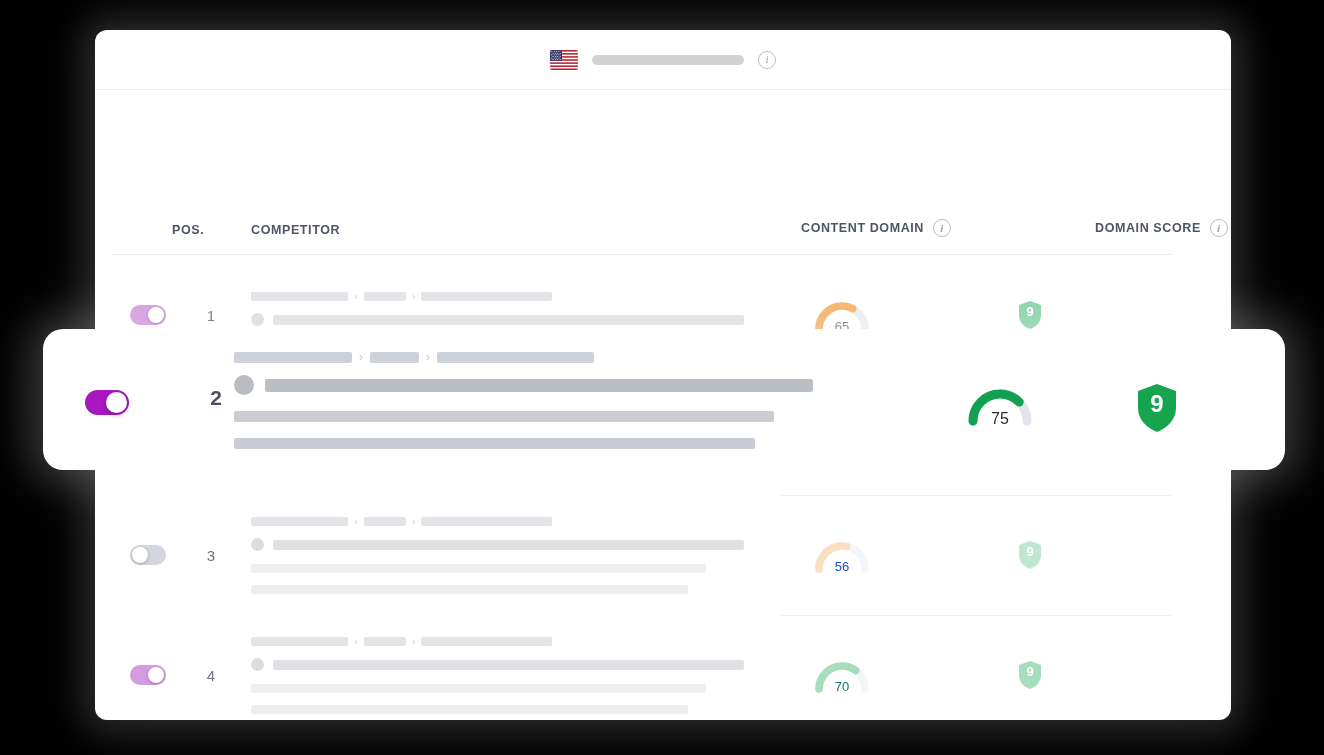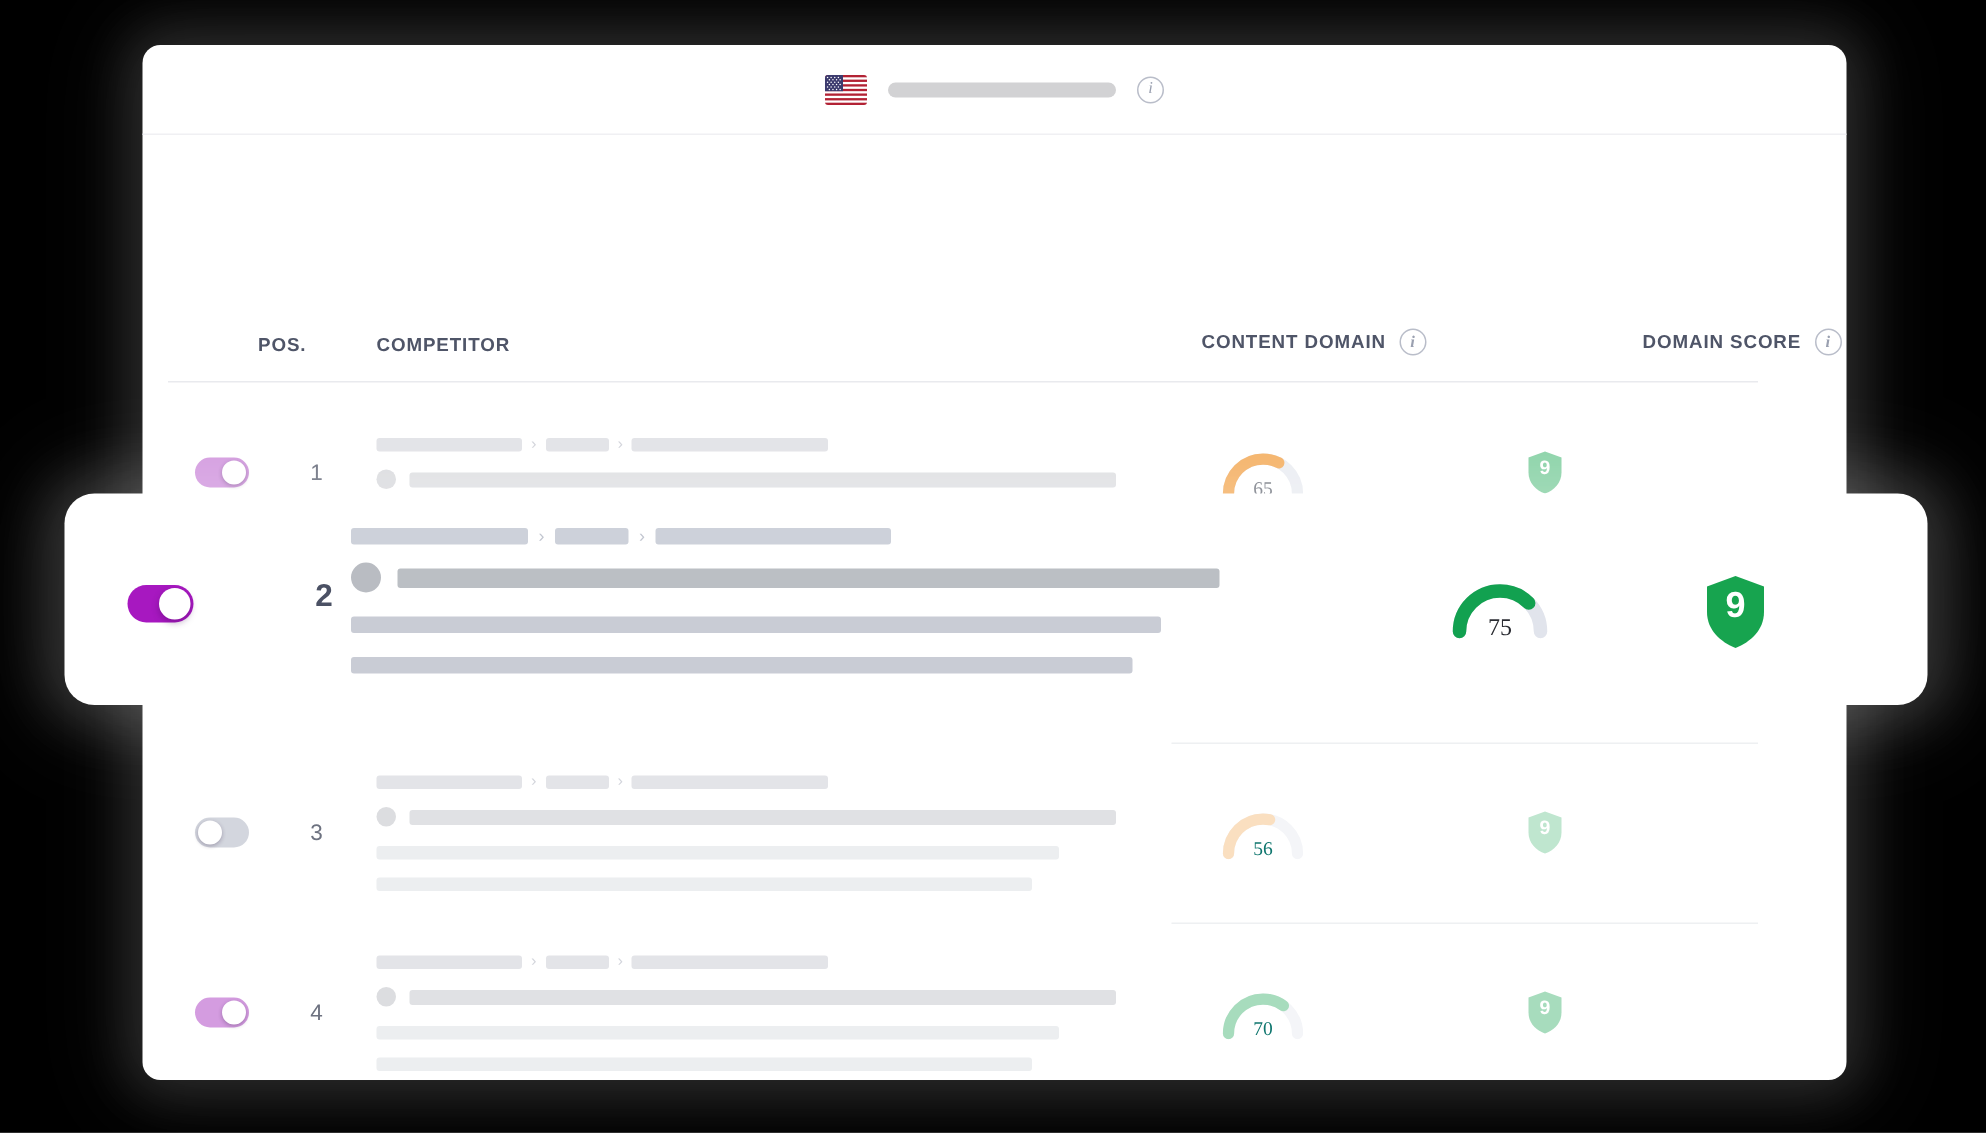--- a/index.html
+++ b/index.html
@@ -184,21 +184,20 @@
 
   
   .gauge { position: relative; width: 60px; height: 36px; }
   .gauge svg { display: block; }
   .gauge .gval {
     position: absolute;
     left: 0; right: 0; bottom: -1px;
     text-align: center;
     font-size: 13px;
     color: #7c8089;
-    font-family: Liberation Serif, serif;
   }
 
   
   .shield { position: relative; width: 26px; height: 30px; }
   .shield svg { display: block; }
   .shield .sval {
     position: absolute;
     left: 0; right: 0; top: 4px;
     text-align: center;
     font-size: 13px;
@@ -419,21 +418,21 @@
           </div>
           <div class="descline" style="width:455px"></div>
           <div class="descline" style="width:437px;margin-bottom:0"></div>
         </div>
         <div class="cell-content">
           <div class="gauge">
             <svg width="60" height="36" viewBox="0 0 60 36" xmlns="http://www.w3.org/2000/svg">
               <path d="M7 32 A23 23 0 0 1 53 32" fill="none" stroke="#f4f5f8" stroke-width="7.5" stroke-linecap="round"></path>
               <path d="M7 32 A23 23 0 0 1 53 32" fill="none" stroke="#fadfc0" stroke-width="7.5" stroke-linecap="round" stroke-dasharray="72.3" stroke-dashoffset="31.8"></path>
             </svg>
-            <span class="gval" style="color:#0f766e">56</span>
+            <span class="gval" style="color:#1d4ed8">56</span>
           </div>
         </div>
         <div class="cell-domain">
           <div class="shield">
             <svg width="26" height="30" viewBox="0 0 26 30" xmlns="http://www.w3.org/2000/svg">
               <path d="M13 1 L24 5 V15 C24 22 19 27 13 29 C7 27 2 22 2 15 V5 Z" fill="#bfe6cf"></path>
             </svg>
             <span class="sval">9</span>
           </div>
         </div>

